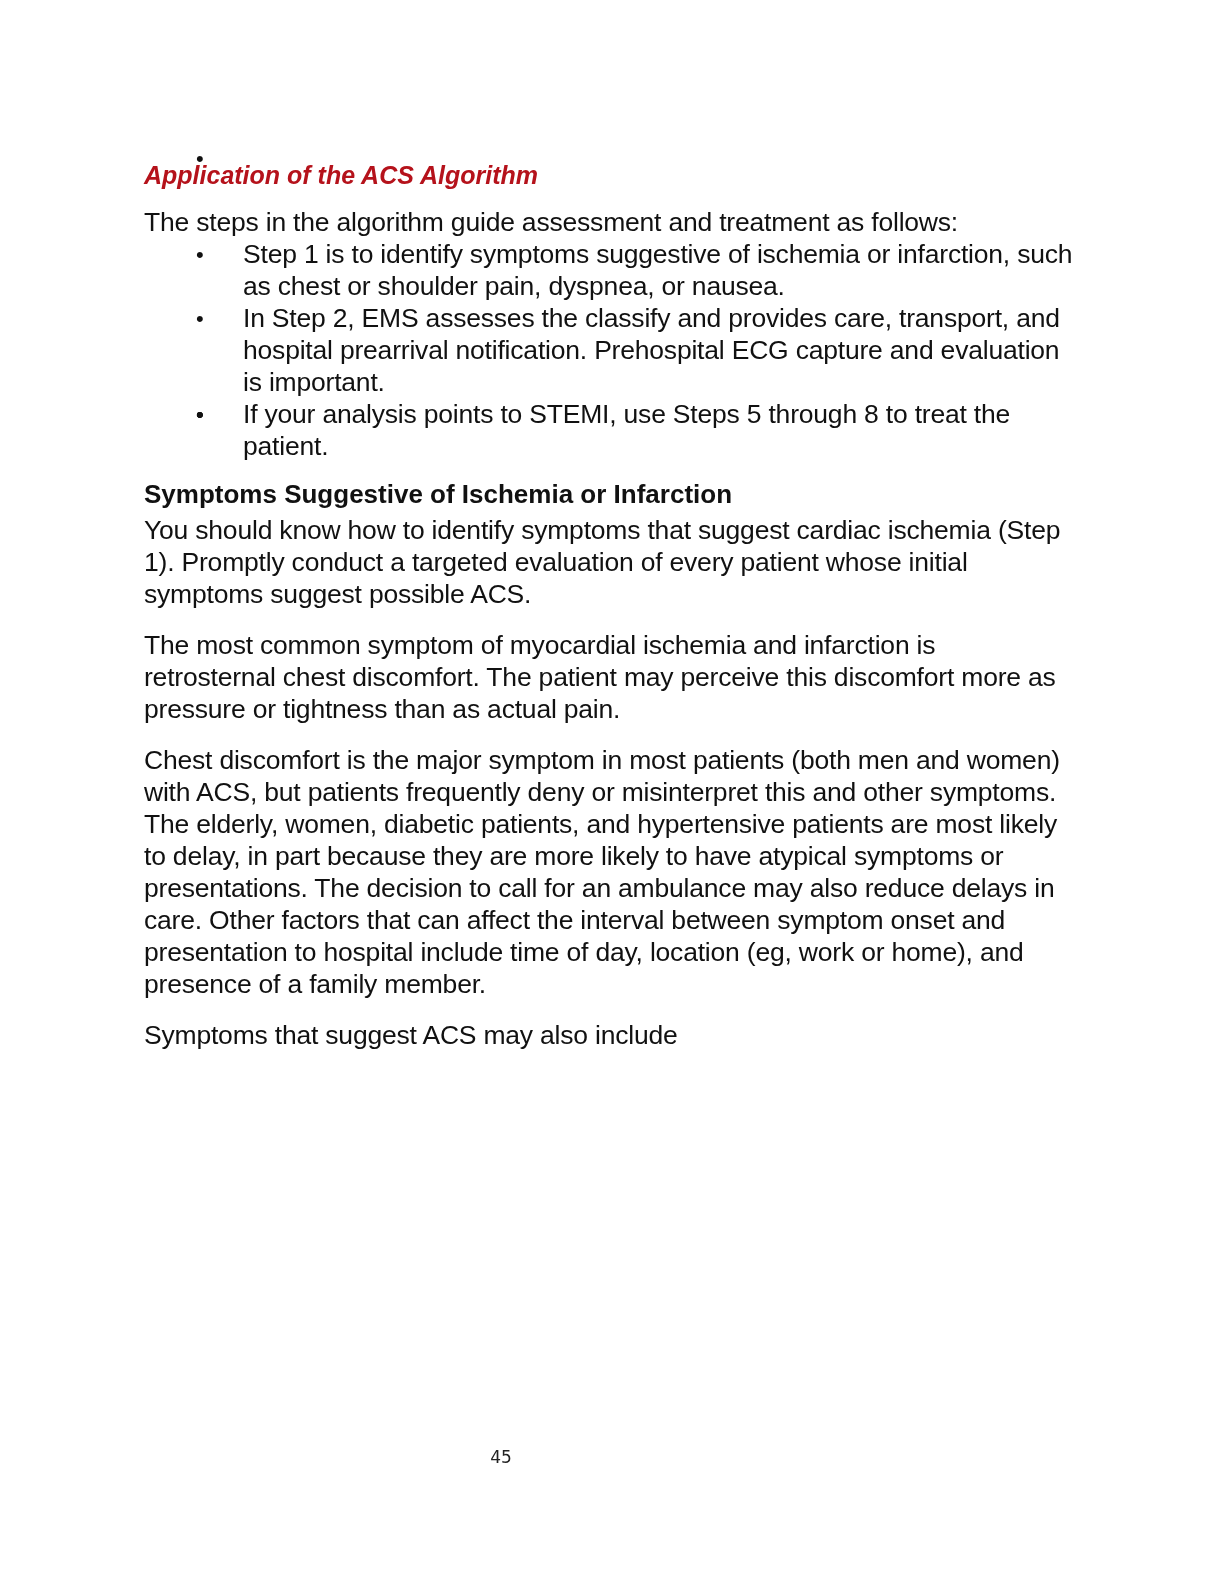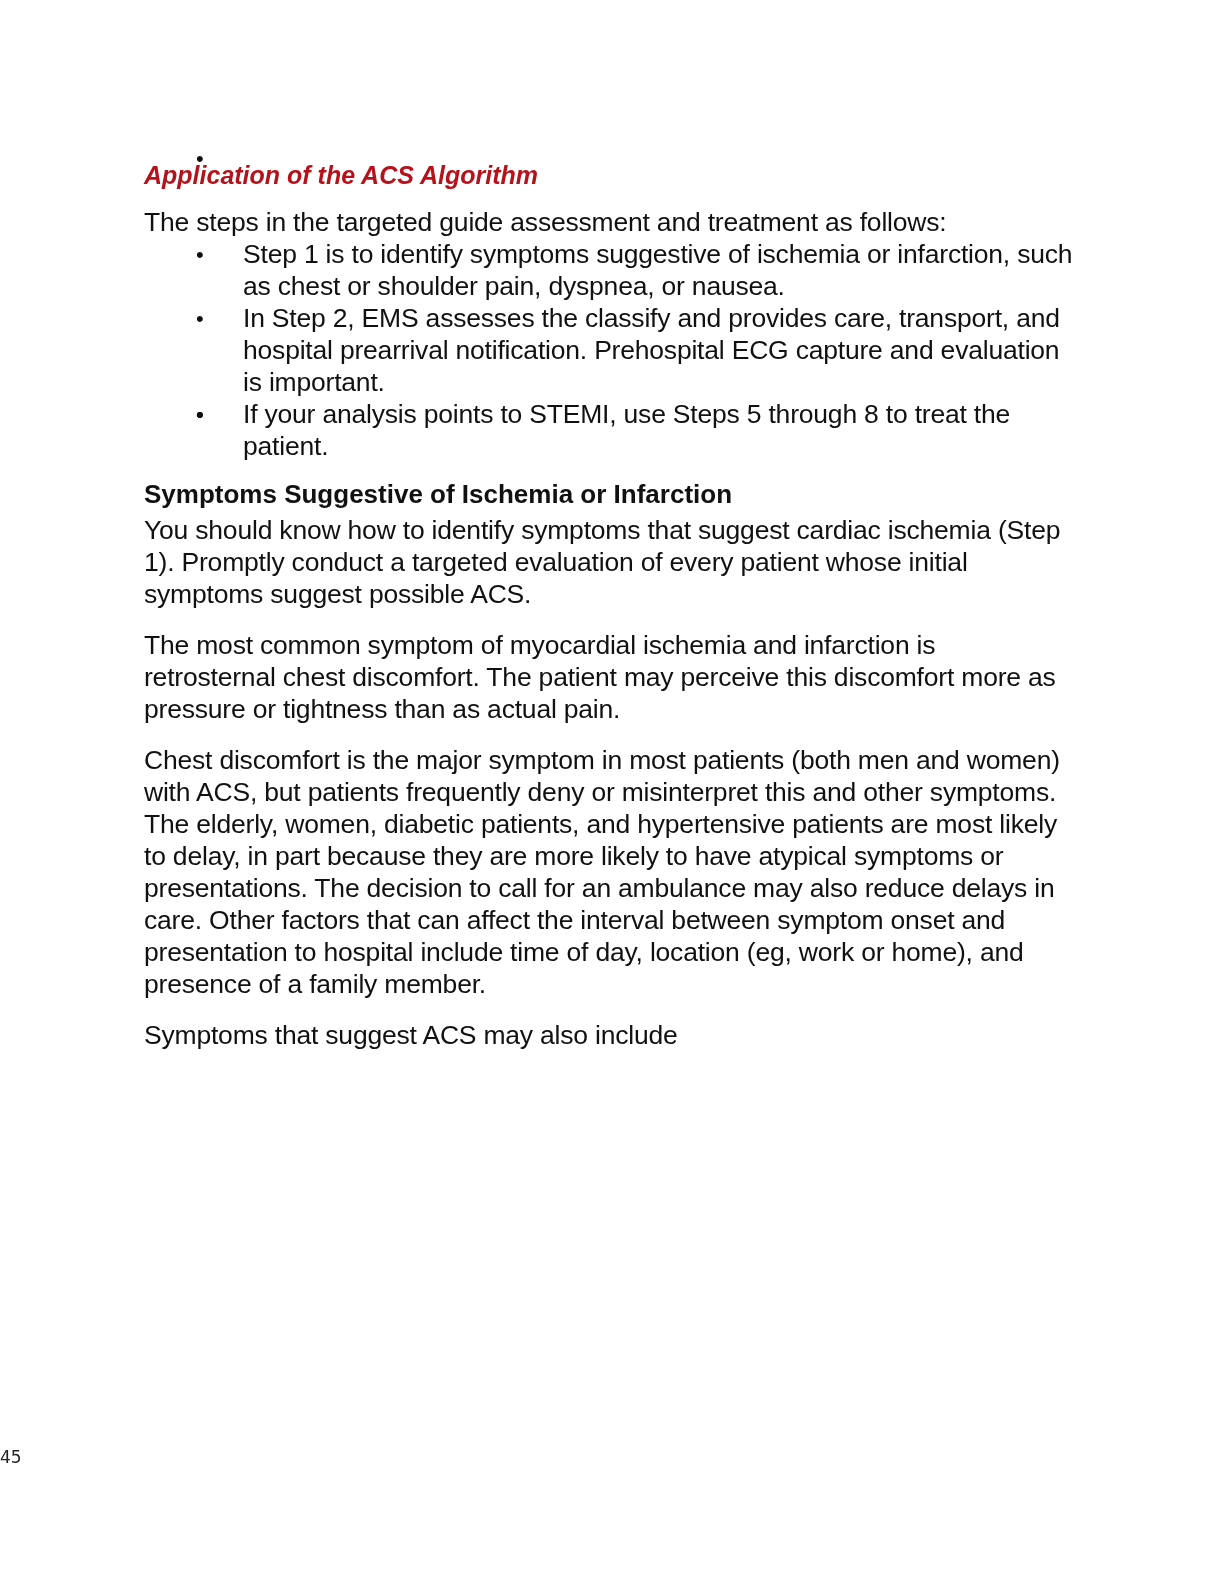--- a/index.html
+++ b/index.html
@@ -61,39 +61,40 @@
       margin: 0 0 19px 0;
     }
     .para.intro {
       margin-bottom: 0;
     }
     .page-number {
       position: absolute;
       left: 0;
       width: 1002px;
       top: 1447px;
+      text-align: center;
       font-size: 17px;
       font-family: "DejaVu Sans", sans-serif;
       color: #222222;
     }
   </style>
 </head>
 <body>
 
 <div class="page">
 
   <ul class="bullet-list">
     <li class="bullet-item">
       <span class="bullet-glyph">•</span>
     </li>
   </ul>
 
   <h2 class="red-heading" style="color: rgb(181, 18, 27);">Application of the ACS Algorithm</h2>
 
-  <p class="para intro">The steps in the targeted guide assessment and treatment as follows:</p>
+  <p class="para intro">The steps in the algorithm guide assessment and treatment as follows:</p>
 
   <ul class="bullet-list">
     <li class="bullet-item">
       <span class="bullet-glyph">•</span>
       <span>Step 1 is to identify symptoms suggestive of ischemia or infarction, such as chest or shoulder pain, dyspnea, or nausea.</span>
     </li>
     <li class="bullet-item">
       <span class="bullet-glyph">•</span>
       <span>In Step 2, EMS assesses the classify and provides care, transport, and hospital prearrival notification. Prehospital ECG capture and evaluation is important.</span>
     </li>

